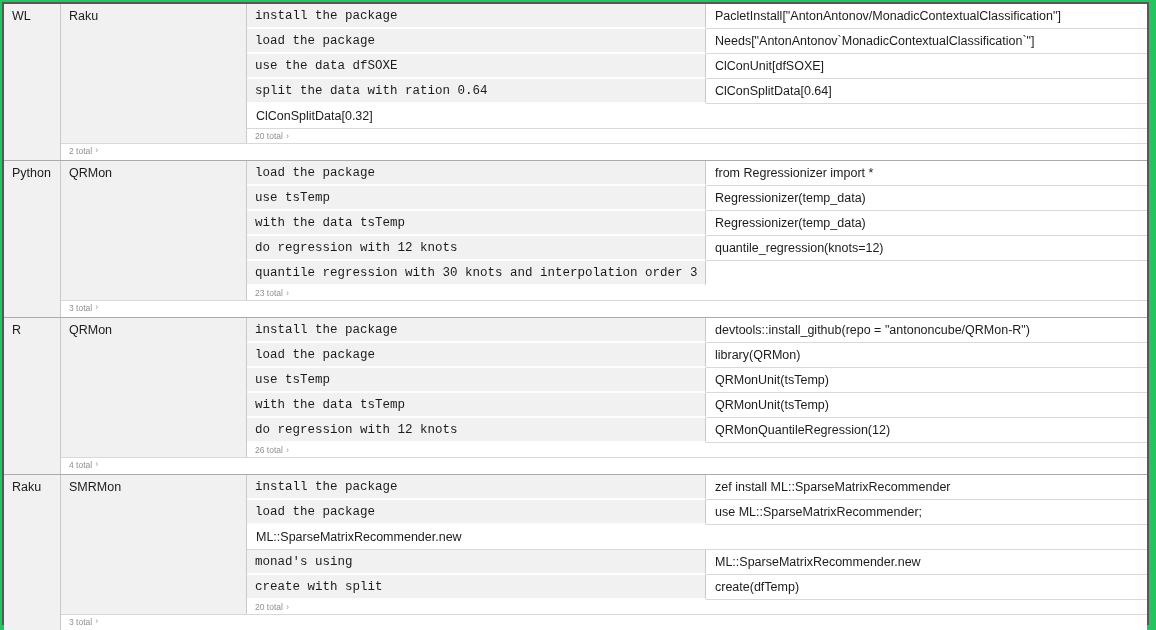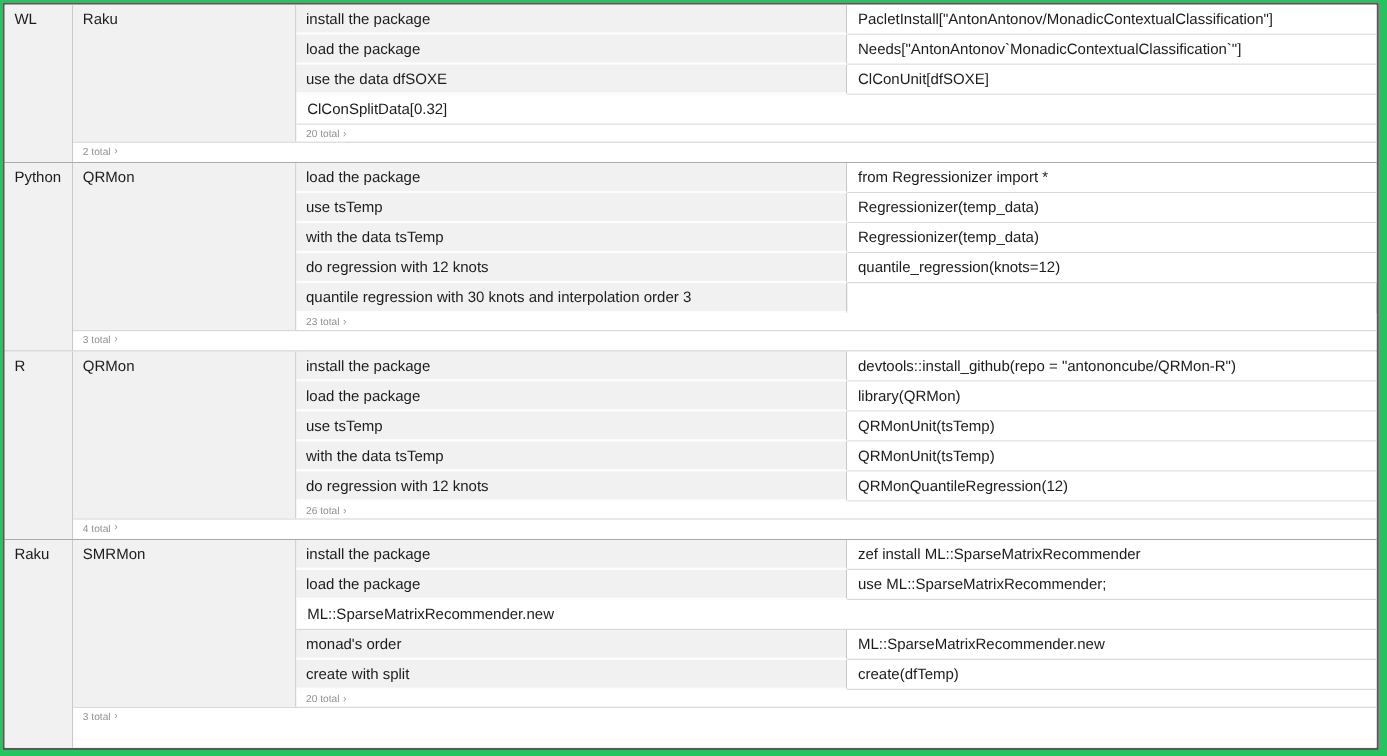--- a/index.html
+++ b/index.html
@@ -83,20 +83,21 @@
     border-right: 1px solid #c9c9c9;
     border-bottom: 2px solid #fdfdfd;
     display: flex;
     align-items: center;
     padding: 0 8px;
     font-size: 12.5px;
     color: #1c1c1c;
     white-space: nowrap;
     overflow: hidden;
     cursor: pointer;
+    font-family: Liberation Mono, monospace;
   }
   .drow:last-of-type .command-cell { border-bottom: 1px solid #d9d9d9; }
   .code-cell {
     flex: 1 1 auto;
     box-sizing: border-box;
     background: #ffffff;
     border-bottom: 1px solid #d9d9d9;
     display: flex;
     align-items: center;
     padding: 0 9px;
@@ -170,20 +171,28 @@
             </div>
             <div class="drow">
               <div class="command-cell">
                   <span>use the data dfSOXE</span>
                 </div>
               <div class="code-cell">
                   <span>ClConUnit[dfSOXE]</span>
                 </div>
             </div>
             <div class="drow">
+              <div class="command-cell">
+                  <span>split the data with ration 0.64</span>
+                </div>
+              <div class="code-cell">
+                  <span>ClConSplitData[0.64]</span>
+                </div>
+            </div>
+            <div class="drow">
               <div class="code-cell">
                   <span>ClConSplitData[0.32]</span>
                 </div>
             </div>
             <div class="inner-footer">
               <span>20 total</span>
               <span class="chev">›</span>
             </div>
           </div>
         </div>
@@ -343,21 +352,21 @@
                   <span>use ML::SparseMatrixRecommender;</span>
                 </div>
             </div>
             <div class="drow">
               <div class="code-cell">
                   <span>ML::SparseMatrixRecommender.new</span>
                 </div>
             </div>
             <div class="drow">
               <div class="command-cell">
-                  <span>monad's order</span>
+                  <span>monad's using</span>
                 </div>
               <div class="code-cell">
                   <span>ML::SparseMatrixRecommender.new</span>
                 </div>
             </div>
             <div class="drow">
               <div class="command-cell">
                   <span>create with split</span>
                 </div>
               <div class="code-cell">

